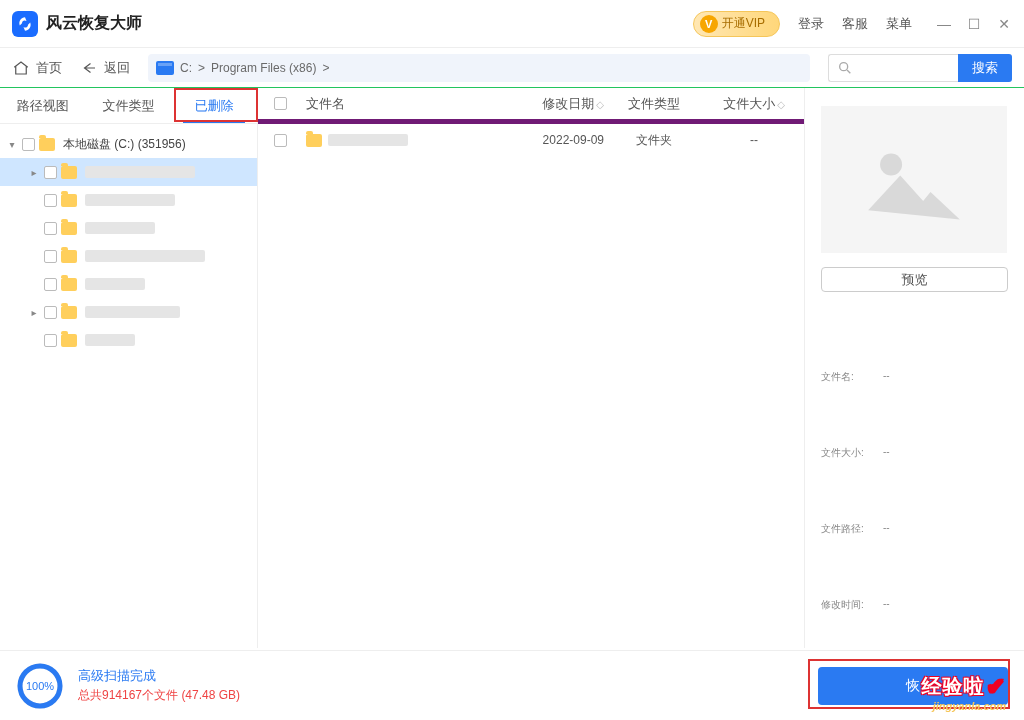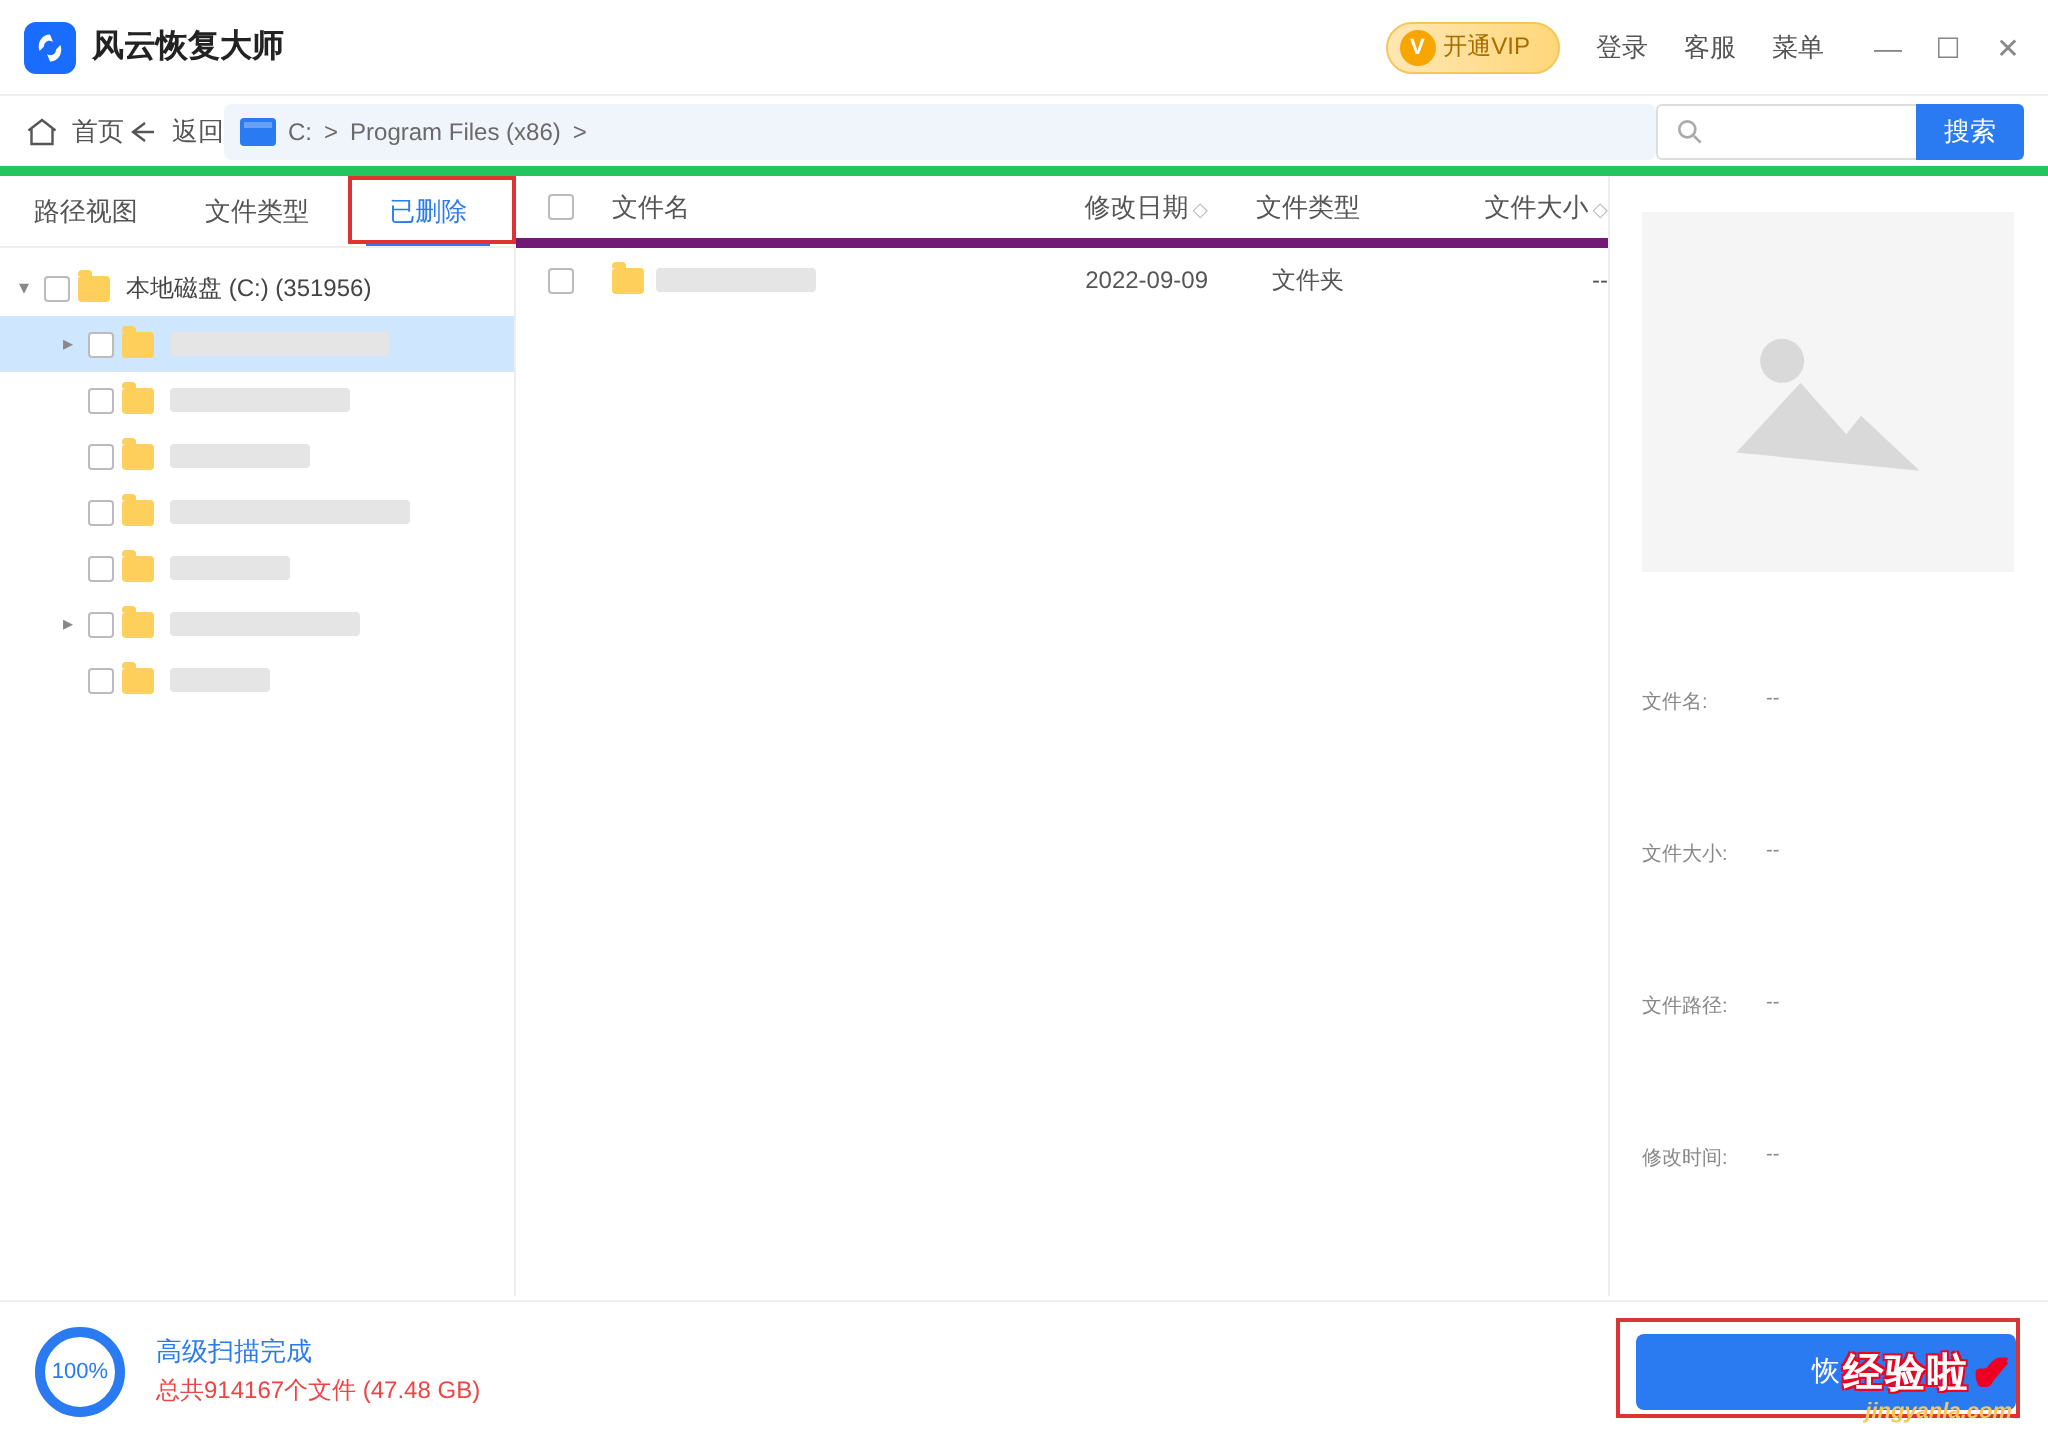--- a/index.html
+++ b/index.html
@@ -11,21 +11,21 @@
 .logo svg { width: 18px; height: 18px; }
 .app-title { font-size: 16px; font-weight: bold; color: #222; }
 .titlebar-right { margin-left: auto; display: flex; align-items: center; gap: 18px; }
 .vip-btn { background: linear-gradient(90deg,#ffe7b3,#ffd77a); border: 1px solid #f5c65a; border-radius: 14px; height: 26px; padding: 0 14px 0 6px; display: flex; align-items: center; color: #a86d00; font-size: 12px; cursor: pointer; }
 .vip-badge { width: 18px; height: 18px; border-radius: 50%; background: #f7a600; color: #fff; display: flex; align-items: center; justify-content: center; font-weight: bold; font-size: 11px; margin-right: 4px; }
 .top-link { color: #555; font-size: 13px; cursor: pointer; }
 .win-controls { display: flex; gap: 14px; margin-left: 6px; }
 .win-btn { width: 16px; height: 16px; display: flex; align-items: center; justify-content: center; color: #888; cursor: pointer; font-size: 14px; }
 
 
-.navbar { height: 40px; display: flex; align-items: center; padding: 0 12px; gap: 0; border-bottom: 5px solid #22c55e; }
+.navbar { height: 40px; display: flex; align-items: center; padding: 0 12px; gap: 18px; border-bottom: 1px solid #22c55e; }
 .nav-item { display: flex; align-items: center; gap: 6px; color: #555; cursor: pointer; font-size: 13px; }
 .nav-item svg { width: 18px; height: 18px; stroke: #555; }
 .breadcrumb { flex: 1; height: 28px; background: #f0f4fb; border-radius: 4px; display: flex; align-items: center; padding: 0 8px; color: #6a6a6a; font-size: 12px; gap: 6px; }
 .bc-disk { width: 18px; height: 14px; background: #2a7af2; border-radius: 2px; position: relative; }
 .bc-disk::after { content:""; position:absolute; top:2px; left:2px; right:2px; height:3px; background:#fff; opacity:.3; }
 .search-wrap { display: flex; align-items: center; }
 .search-box { width: 130px; height: 28px; border: 1px solid #ddd; border-right: none; border-radius: 3px 0 0 3px; display: flex; align-items: center; padding: 0 8px; color: #aaa; }
 .search-btn { height: 28px; padding: 0 14px; background: #2a7af2; color: #fff; border-radius: 0 3px 3px 0; display: flex; align-items: center; cursor: pointer; font-size: 13px; }
 
 
@@ -48,21 +48,21 @@
 .blur { background:#e5e5e5; height:12px; border-radius:2px; flex:0 0 auto; }
 .pad1 { width:18px; }
 
 
 .center { flex: 1; display:flex; flex-direction:column; }
 .list-header { height: 36px; display:flex; align-items:center; border-bottom:5px solid #701a75; color:#555; font-size:13px; }
 .col-chk { width: 44px; display:flex; justify-content:center; }
 .col-name { flex: 1; padding-left: 4px; }
 .col-date { width: 130px; text-align:right; }
 .col-type { width: 100px; text-align:center; }
-.col-size { width: 100px; text-align:right; }
+.col-size { width: 100px; text-align:center; }
 .sort { font-size:10px; color:#bbb; margin-left:2px; }
 .list-row { height: 32px; display:flex; align-items:center; font-size:12px; color:#555; }
 
 
 .rightcol { width: 220px; border-left: 1px solid #eee; padding: 18px 16px; display:flex; flex-direction:column; }
 .thumb { width: 186px; height: 180px; background:#f5f5f5; display:flex; align-items:center; justify-content:center; margin-bottom:14px; }
 .thumb svg { width: 110px; height: 90px; }
 .preview-btn { height: 30px; border:1px solid #ccc; border-radius:4px; display:flex; align-items:center; justify-content:center; color:#555; cursor:pointer; margin-bottom: 34px; }
 .detail-row { display:flex; font-size:10px; color:#888; margin-bottom: 18px; margin-top: 44px; }
 .detail-label { width: 62px; }
@@ -233,20 +233,23 @@
     </div>
   </div>
 
   <div class="rightcol">
     <div class="thumb">
       <svg viewBox="0 0 120 90">
         <circle cx="35" cy="28" r="12" fill="#d9d9d9"></circle>
         <path d="M10 78 L45 40 L70 68 L78 58 L110 88 Z" fill="#d9d9d9"></path>
       </svg>
     </div>
+    <div class="preview-btn">
+        <span>预览</span>
+      </div>
     <div class="detail-row">
       <span class="detail-label">文件名:</span>
       <span class="detail-value">--</span>
     </div>
     <div class="detail-row">
       <span class="detail-label">文件大小:</span>
       <span class="detail-value">--</span>
     </div>
     <div class="detail-row">
       <span class="detail-label">文件路径:</span>

